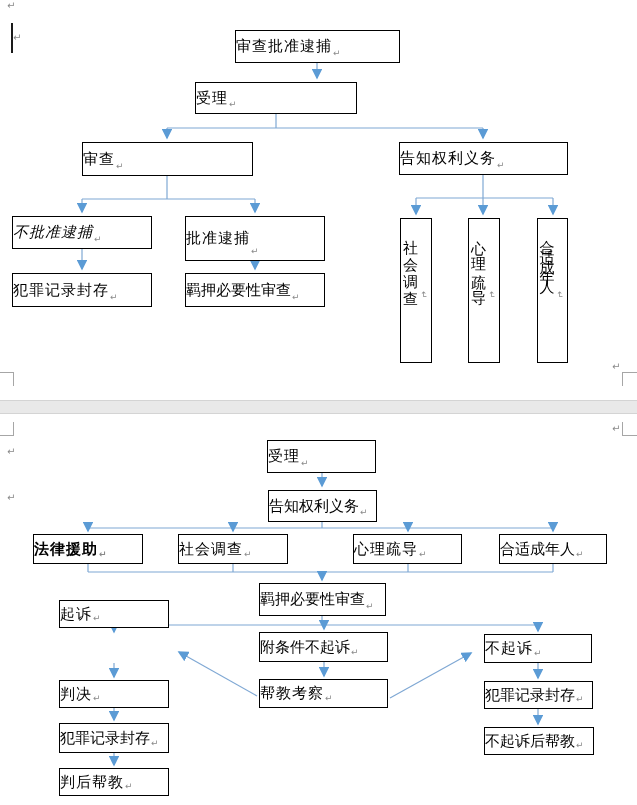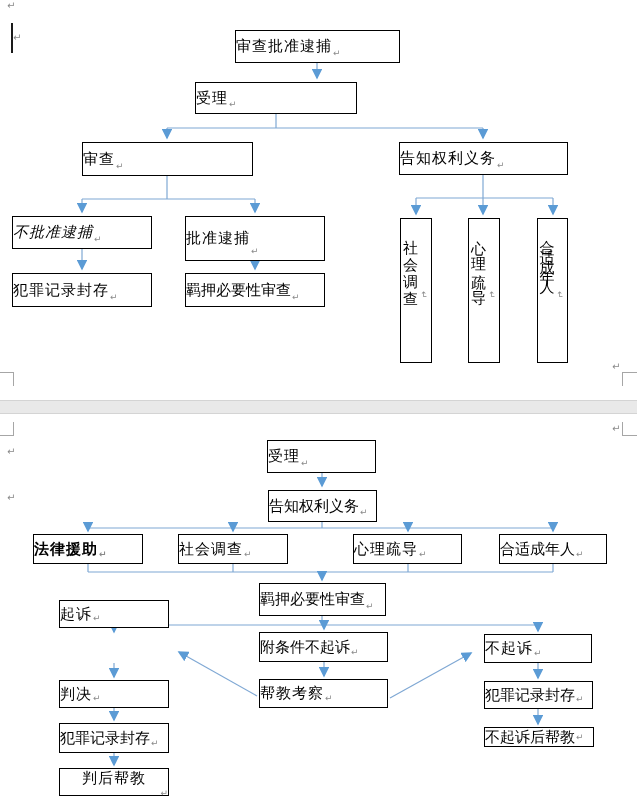--- a/index.html
+++ b/index.html
@@ -200,22 +200,22 @@
       <span class="pm">↵</span>
   </div>
   <div class="node" style="left:484px;top:681px;width:109px;height:28px;letter-spacing:0;">
     <span class="lbl">犯罪记录封存</span>
       <span class="pm">↵</span>
   </div>
   <div class="node" style="left:59px;top:723px;width:110px;height:30px;letter-spacing:0;">
     <span class="lbl">犯罪记录封存</span>
       <span class="pm">↵</span>
   </div>
-  <div class="node" style="left:484px;top:727px;width:110px;height:20px;letter-spacing:0;">
+  <div class="node" style="left:484px;top:727px;width:110px;height:28px;letter-spacing:0;">
     <span class="lbl">不起诉后帮教</span>
       <span class="pm">↵</span>
   </div>
-  <div class="node" style="left:59px;top:768px;width:110px;height:28px;flex-direction:column;">
+  <div class="node" style="left:59px;top:768px;width:110px;height:28px;">
     <span class="lbl">判后帮教</span>
       <span class="pm">↵</span>
   </div>
 
 </div>
 
 </body></html>

